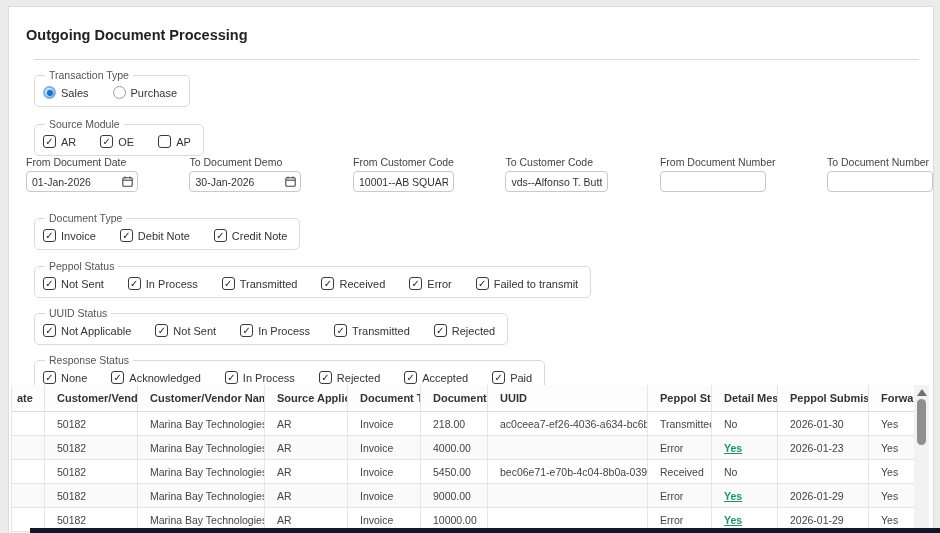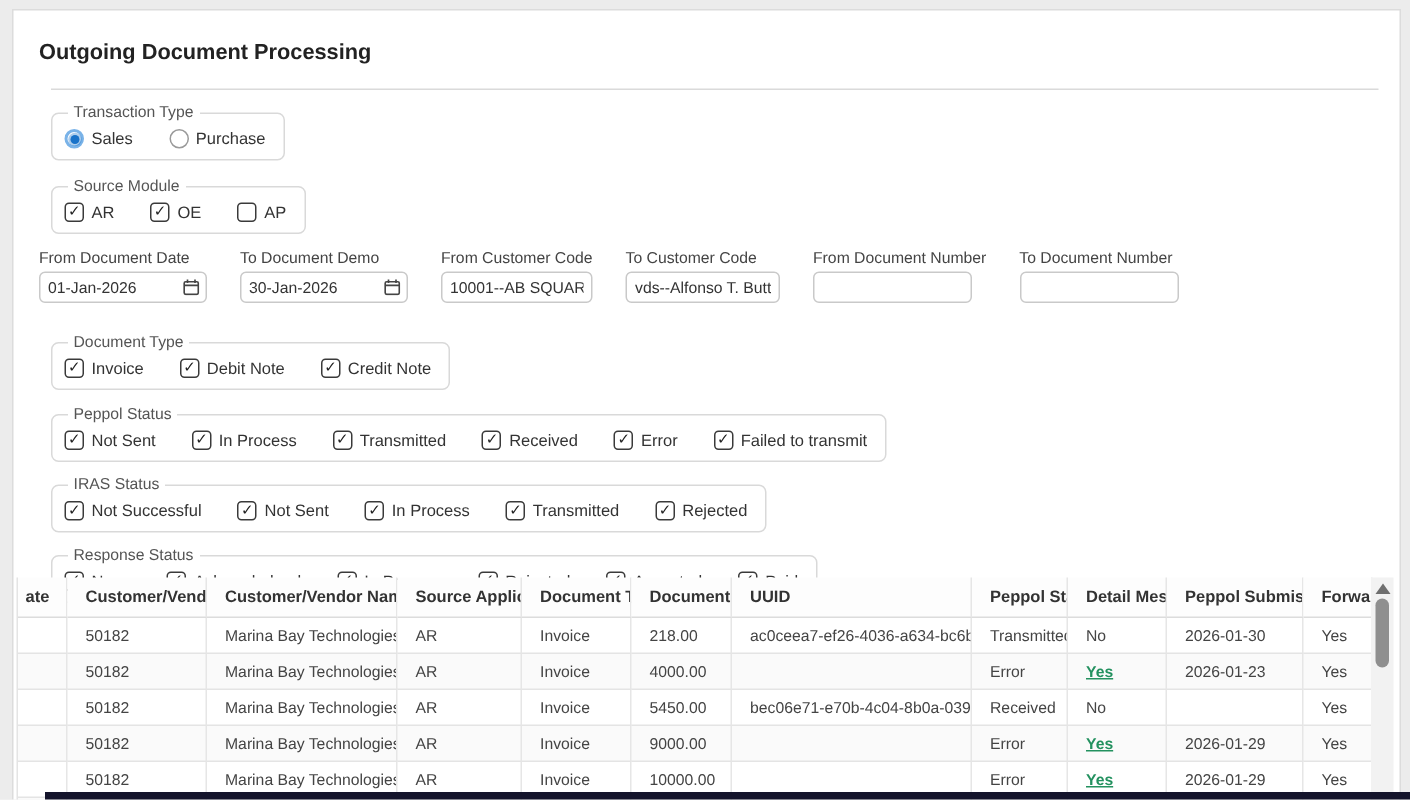--- a/index.html
+++ b/index.html
@@ -21,21 +21,21 @@
   .grp { display:flex; gap:24px; align-items:center; }
   .radio-item, .cb-item { display:inline-flex; align-items:center; gap:5px; cursor:pointer;justify-content:flex-end; }
   .radio { width:13px; height:13px; border-radius:50%; border:1px solid #9a9a9a; background:#fff; position:relative; }
   .radio.sel { border:2px solid #7ab3e8; }
   .radio.sel::after { content:""; position:absolute; left:1.5px; top:1.5px; width:6px; height:6px;
     border-radius:50%; background:#1a73c9; box-shadow:0 0 0 1.5px rgba(26,115,201,.35); }
   .cb-box { width:13px; height:13px; border:1.5px solid #3a3a3a; border-radius:3px; background:#fff;
     font-size:10px; line-height:10px; color:#222; display:inline-flex; align-items:center; justify-content:center; font-weight:bold; }
   .opt-text { font-size:11px; color:#333; white-space:nowrap; }
   .mt9{margin-top:9px;} .mt10{margin-top:10px;} .mt11{margin-top:11px;} .mt20{margin-top:20px;}
-  .fields { display:flex; gap:22px; margin-top:10px; margin-left:0; }
+  .fields { display:flex; gap:22px; margin-left:0;justify-content:space-between; }
   .field .flabel { font-size:10.5px; color:#444; margin-bottom:3px; white-space:nowrap; }
   .fbox { position:relative; }
   .fbox input { border:1px solid #c9c9c9; border-radius:4px; height:21px; font-size:10.5px;
     color:#333; padding:0 5px; font-family:inherit; width:100px; outline:none; background:#fff; }
   .fields .field:nth-child(1) input, .fields .field:nth-child(2) input { width:112px; padding-right:20px; }
   .fields .field:nth-child(3) input { width:101px; }
   .fields .field:nth-child(4) input { width:103px; }
   .fields .field:nth-child(5) input, .fields .field:nth-child(6) input { width:106px; }
   .cal { position:absolute; right:5px; top:5px; }
   
@@ -186,25 +186,25 @@
             <span class="cb-item">
               <span class="cb-box">✓</span>
               <span class="opt-text">Failed to transmit</span>
             </span>
           </div>
       </fieldset>
     </div>
 
     <div class="mt9">
       <fieldset>
-        <legend>IRAS Status</legend>
-        <div class="grp">
-            <span class="cb-item">
-              <span class="cb-box">✓</span>
-              <span class="opt-text">Not Successful</span>
+        <legend>UUID Status</legend>
+        <div class="grp">
+            <span class="cb-item">
+              <span class="cb-box">✓</span>
+              <span class="opt-text">Not Applicable</span>
             </span>
             <span class="cb-item">
               <span class="cb-box">✓</span>
               <span class="opt-text">Not Sent</span>
             </span>
             <span class="cb-item">
               <span class="cb-box">✓</span>
               <span class="opt-text">In Process</span>
             </span>
             <span class="cb-item">

